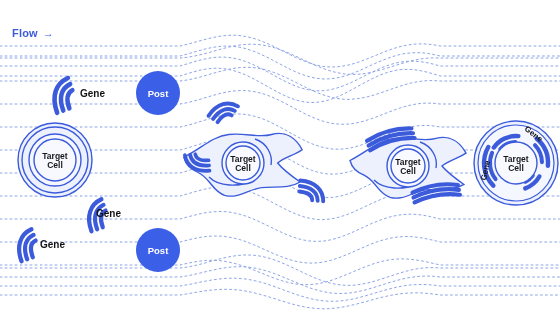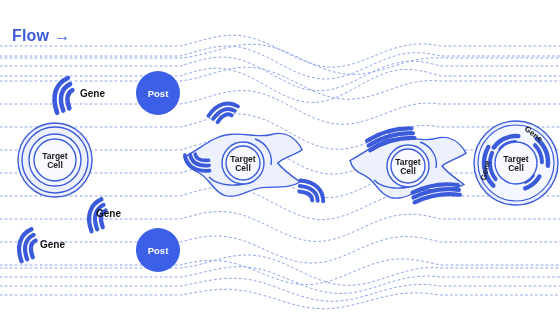--- a/index.html
+++ b/index.html
@@ -1,20 +1,20 @@
 <!DOCTYPE html>
 <html><head>
 <meta charset="utf-8">
 <style>
   html,body{margin:0;padding:0;background:#ffffff;}
   body{width:560px;height:315px;overflow:hidden;
        font-family:"Liberation Sans","DejaVu Sans",sans-serif;}
   #stage{position:relative;width:560px;height:315px;background:#ffffff;}
   #stage svg.layer{position:absolute;left:0;top:0;width:560px;height:315px;}
-  #flow-label{position:absolute;left:12px;top:27px;font-size:16px;font-weight:bold;
+  #flow-label{position:absolute;left:12px;top:27px;font-size:11px;font-weight:bold;
               color:#3B5BDB;letter-spacing:.2px;white-space:nowrap;}
   #flow-label .arrow{margin-left:5px;font-weight:bold;}
   .lbl{position:absolute;font-size:10px;font-weight:bold;color:#111111;white-space:nowrap;}
   .celltext{font-size:8.5px;font-weight:bold;fill:#16171a;}
   .posttext{font-size:9.5px;font-weight:bold;fill:#ffffff;}
   .genespin{font-size:8px;font-weight:bold;fill:#16171a;}
 </style>
 </head>
 <body>
 

